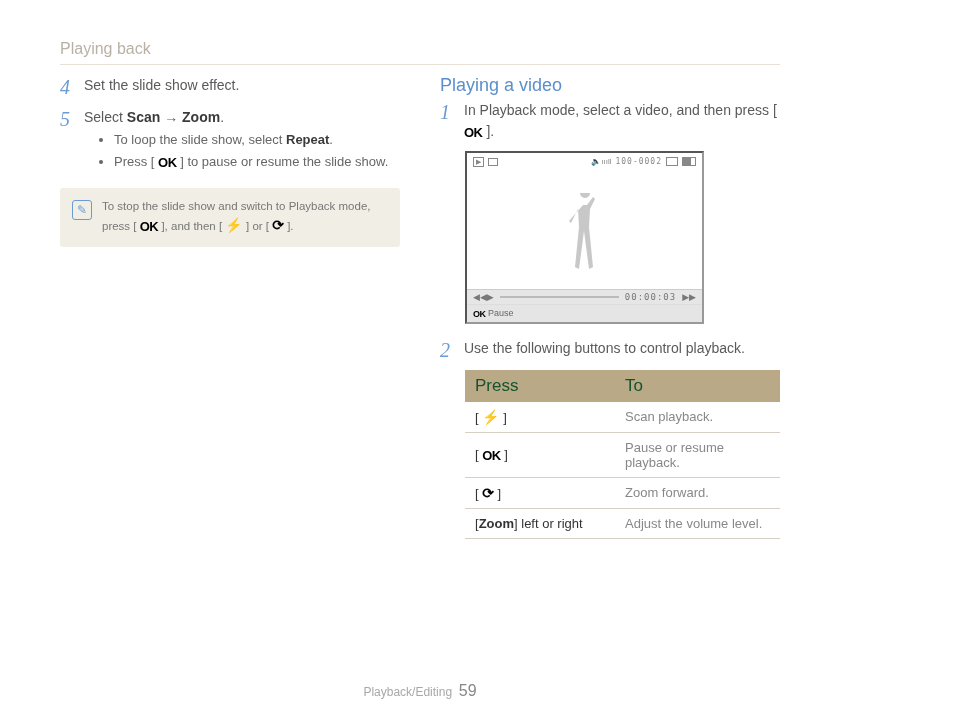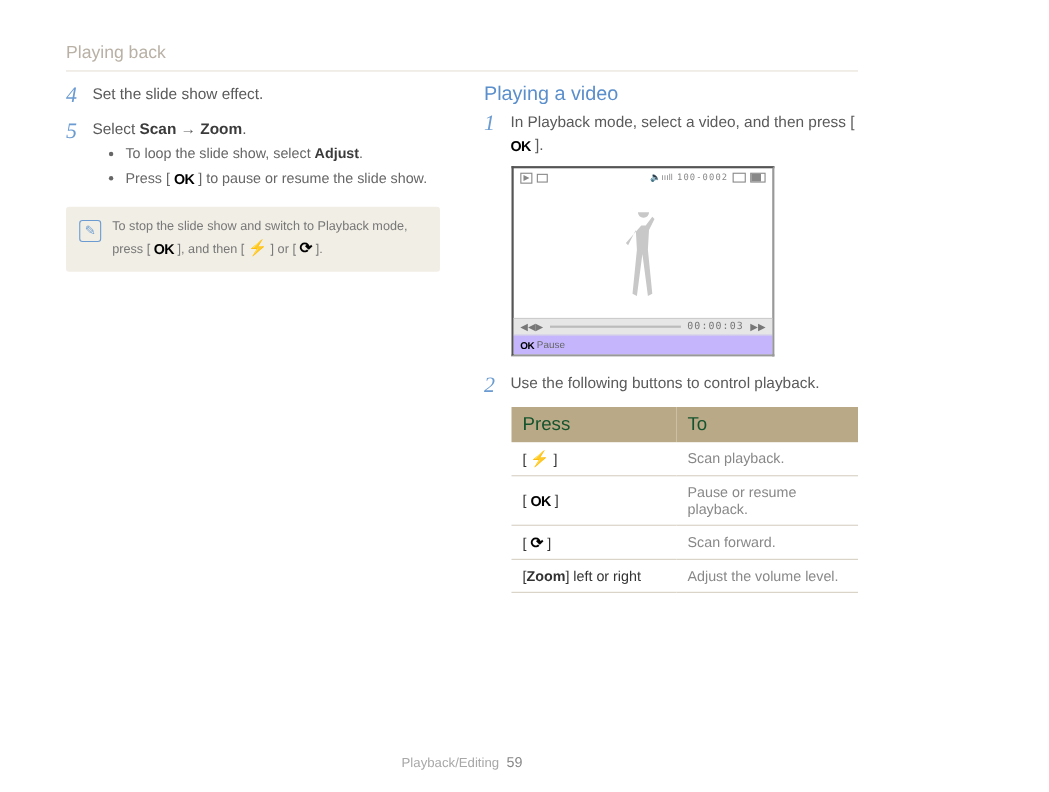--- a/index.html
+++ b/index.html
@@ -182,21 +182,21 @@
     justify-content: space-between;
     padding: 2px 6px;
     font-size: 9px;
     color: #777;
     border-top: 1px solid #ccc;
   }
   .video-label {
     font-size: 9px;
     color: #666;
     padding: 3px 6px;
-    background: #c4b5fd;
+    background: #e5e5e5;
     border-top: 1px solid #ddd;
   }
   .tri { font-size: 9px; color: #777; }
 
   
   table.controls {
     width: 100%;
     border-collapse: collapse;
     font-size: 13px;
     margin-top: 6px;
@@ -219,21 +219,21 @@
 
   .footer {
     position: absolute;
     bottom: 20px;
     left: 0;
     width: 100%;
     text-align: center;
     font-size: 12px;
     color: #a8a8a8;
   }
-  .footer .pn { color: #888; font-size: 13px; }
+  .footer .pn { color: #888; font-size: 16px; }
 </style>
 </head>
 <body>
 
 <div class="page">
   <div class="section-header">Playing back</div>
 
   <div class="columns">
 
     <div class="col">
@@ -243,21 +243,21 @@
         <div class="step-text">Set the slide show effect.</div>
       </div>
 
       <div class="step">
         <div class="step-num">5</div>
         <div class="step-text">
           <span>Select </span><b>Scan</b><span> → </span><b>Zoom</b><span>.</span>
 
           <ul class="bullets">
             <li>
-              <span>To loop the slide show, select </span><b>Adjust</b><span>.</span>
+              <span>To loop the slide show, select </span><b>Repeat</b><span>.</span>
             </li>
             <li>
               <span>Press [ </span><span class="ok-icon">OK</span><span> ] to pause or resume the slide show.</span>
             </li>
           </ul>
         </div>
       </div>
 
       <div class="note-box">
         <div class="note-icon">✎</div>
@@ -326,21 +326,21 @@
         <tr>
           <td class="key">[ <span class="bolt-icon">⚡</span> ]</td>
           <td>Scan playback.</td>
         </tr>
         <tr>
           <td class="key">[ <span class="ok-icon">OK</span> ]</td>
           <td>Pause or resume playback.</td>
         </tr>
         <tr>
           <td class="key">[ <span class="timer-icon">⟳</span> ]</td>
-          <td>Scan forward.</td>
+          <td>Zoom forward.</td>
         </tr>
         <tr>
           <td class="key">
             <span>[</span><b>Zoom</b><span>] left or right</span>
           </td>
           <td>Adjust the volume level.</td>
         </tr>
       </tbody>
         </table>
 

